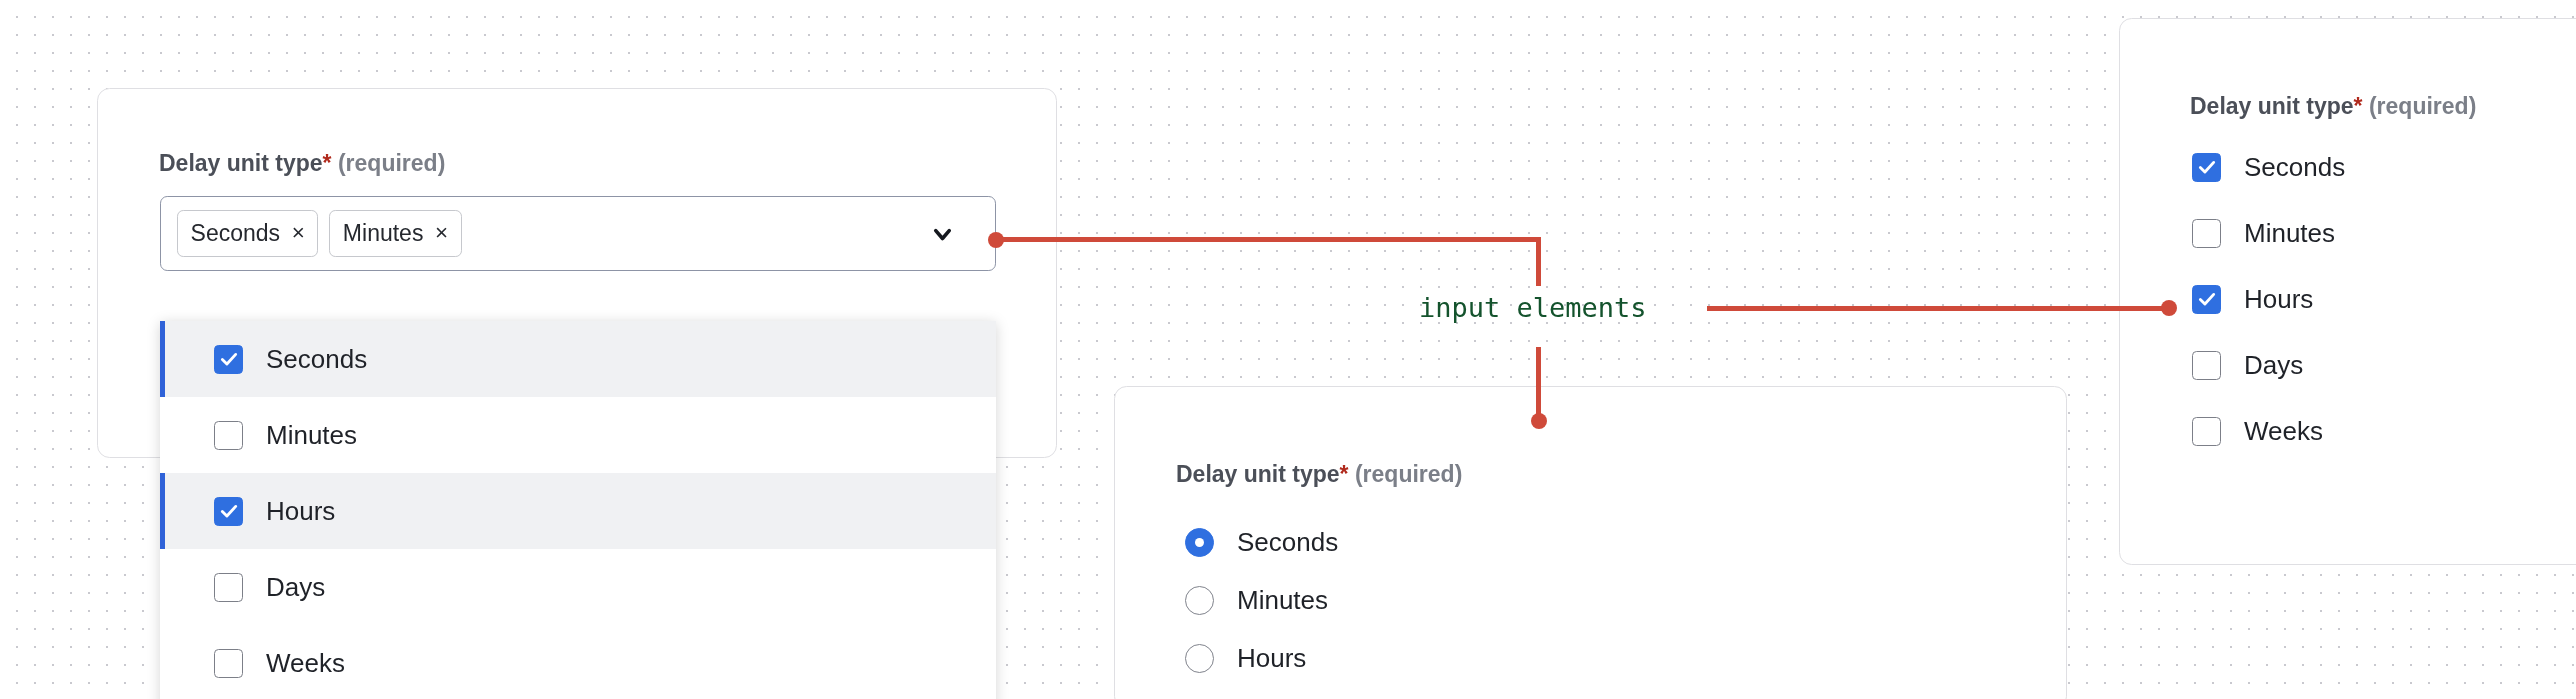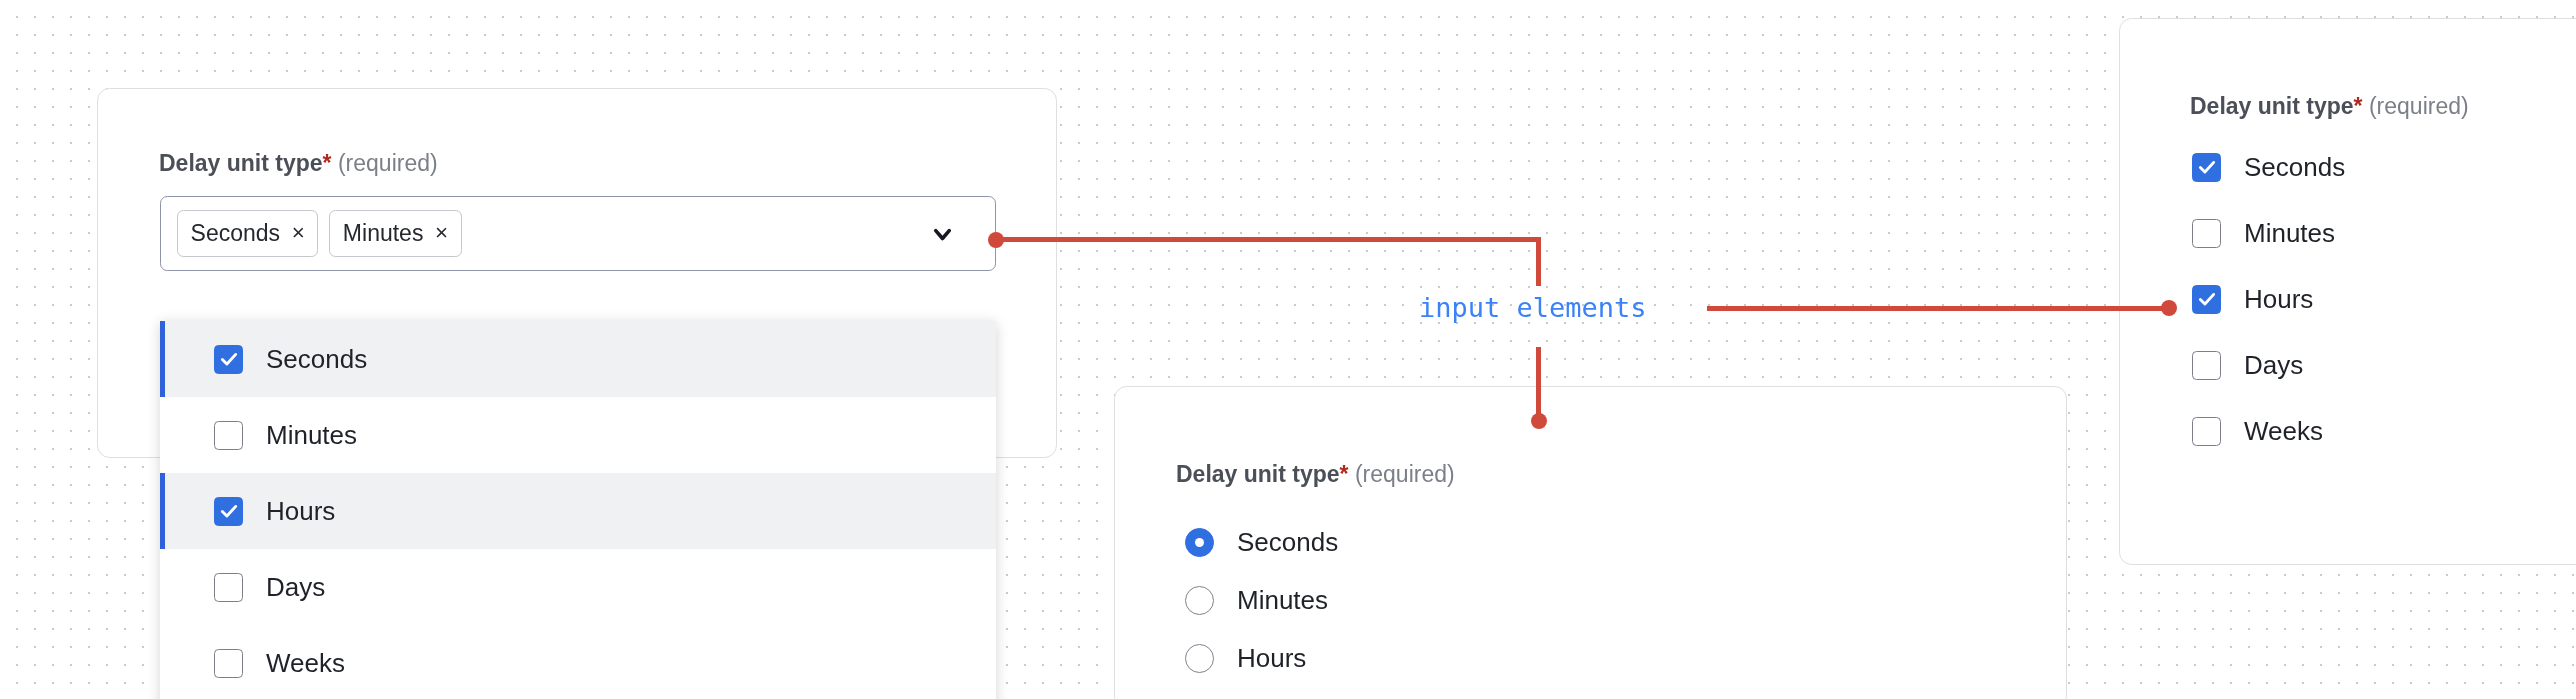--- a/index.html
+++ b/index.html
@@ -49,21 +49,21 @@
     font-weight: bold;
     color: #4b4f58;
     white-space: nowrap;
   }
   .req-star {
     color: #b02a1d;
     font-weight: bold;
   }
   .req-text {
     color: #7b7f88;
-    font-weight: normal;
+    font-weight: bold;
   }
   #multiselect-control {
     position: absolute;
     left: 160px;
     top: 196px;
     width: 836px;
     height: 75px;
     border: 1.8px solid #8d94a6;
     border-radius: 7.2px;
     background: #fff;
@@ -275,21 +275,21 @@
     height: 16px;
     border-radius: 50%;
     background: #cf4a3a;
   }
   #annotation-text {
     position: absolute;
     left: 1419px;
     top: 292px;
     font-family: "DejaVu Sans Mono", monospace;
     font-size: 27px;
-    color: #3b82f6;
+    color: #14532d;
     white-space: nowrap;
   }
 </style>
 </head>
 <body>
 
 <div id="canvas"></div>
 
 <div class="card" id="card-multiselect">
   <div id="multiselect-label">

